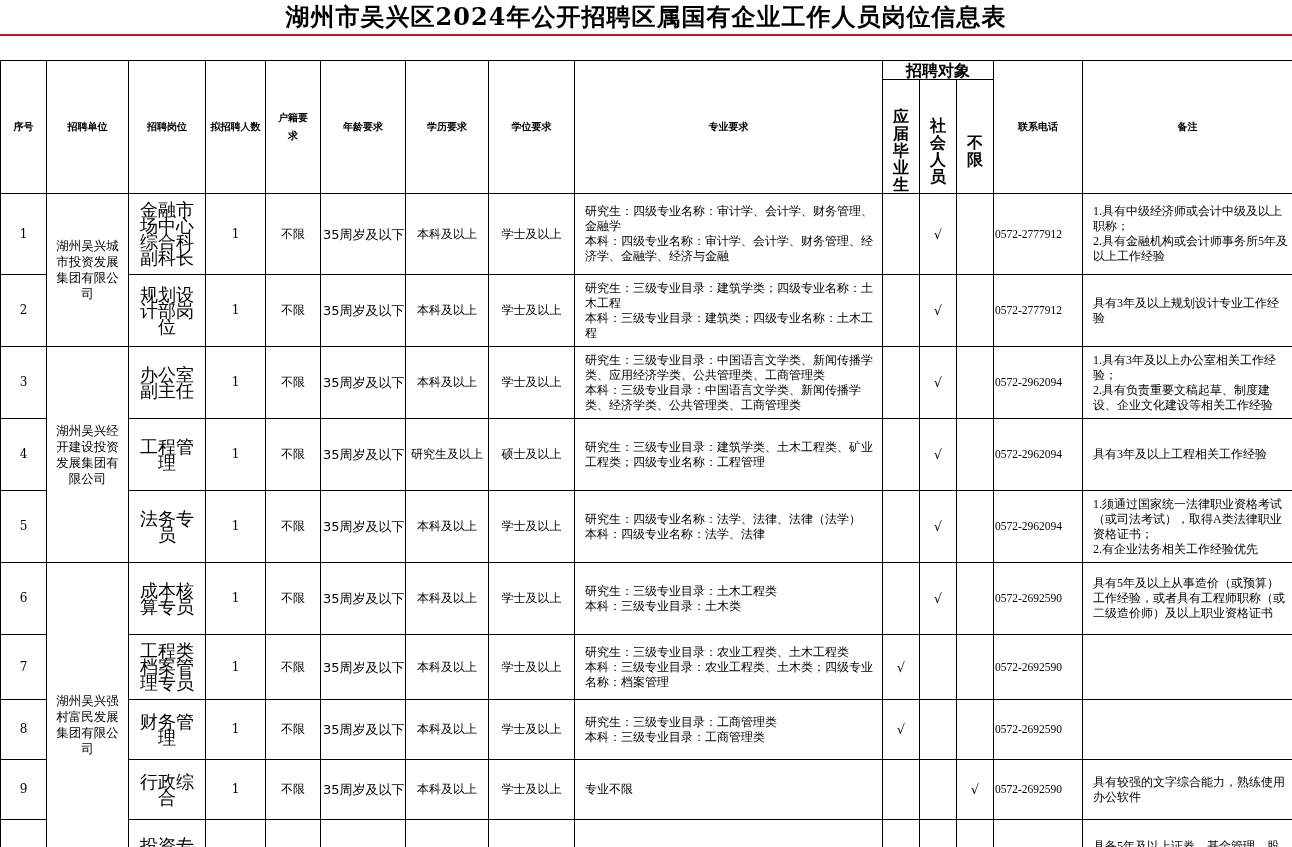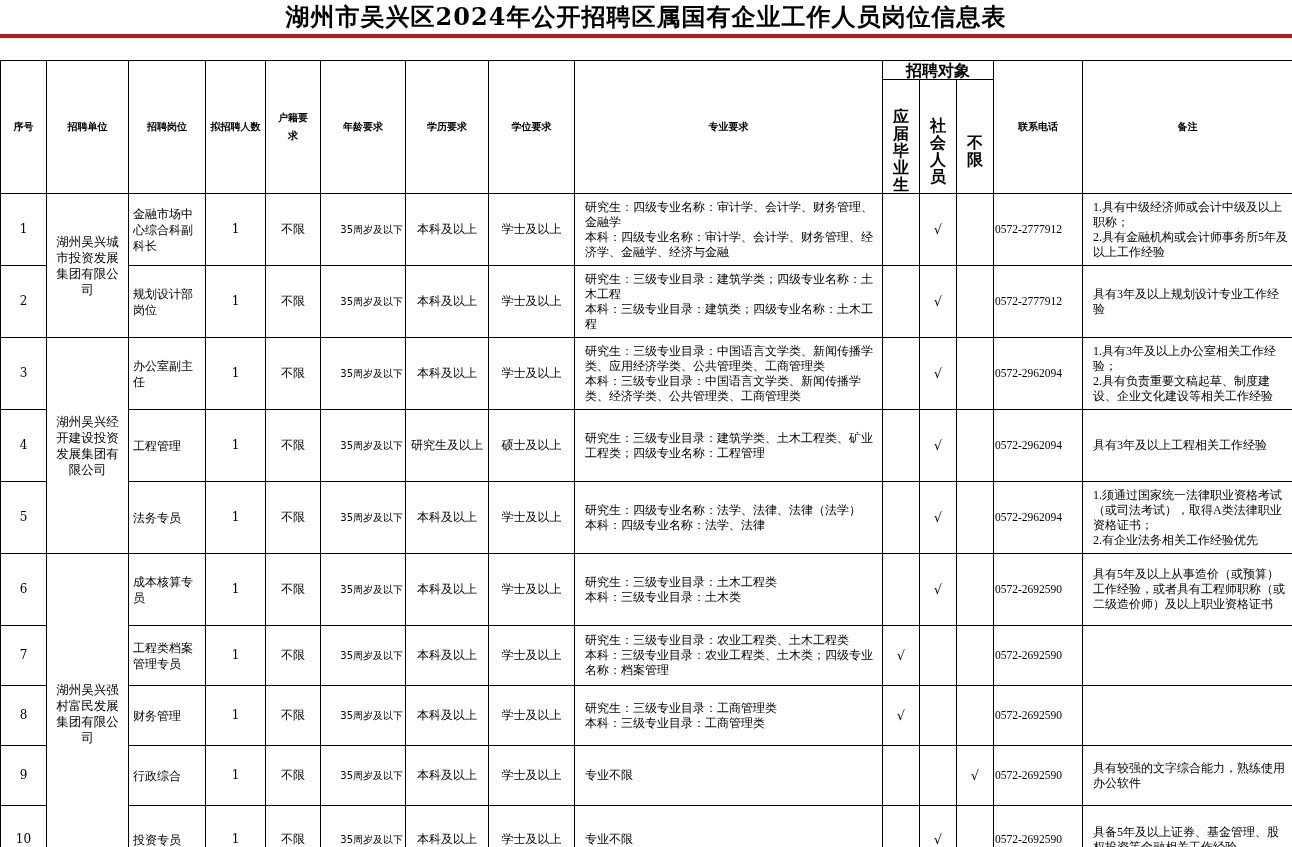--- a/index.html
+++ b/index.html
@@ -1,32 +1,32 @@
 <!DOCTYPE html>
 <html><head>
 <meta charset="utf-8">
 <style>
   html, body { margin: 0; padding: 0; background: #ffffff; }
   body { width: 1292px; height: 847px; overflow: hidden; position: relative;
          font-family: "DejaVu Sans", "Liberation Sans", sans-serif; color: #000; }
   .title-row { position: absolute; left: 0; top: 0; width: 1292px; height: 34px;
-               border-bottom: 4px solid #b91c1c; display: flex; align-items: center; justify-content: center; }
+               border-bottom: 2px solid #b91c1c; display: flex; align-items: center; justify-content: center; }
   .title { font-family: "DejaVu Serif", "Liberation Serif", serif; font-size: 24px; font-weight: bold; letter-spacing: 1px; }
   .blank-row { position: absolute; left: 0; top: 35px; width: 1292px; height: 24px; }
   table { position: absolute; left: 0; top: 60px; border-collapse: collapse; table-layout: fixed; width: 1292px; }
   td, th { border: 1px solid #000; padding: 0 2px; vertical-align: middle; overflow: hidden; }
   th { font-weight: bold; font-size: 10px; text-align: center; line-height: 18px; }
   th.sub { font-size: 16px; line-height: 17px; padding: 0; }
   td { font-size: 12px; line-height: 15px; }
   td.c { text-align: center; }
   td.l { text-align: left; white-space: pre-line; padding-left: 10px; font-family: Liberation Serif, serif; }
   td.unit { text-align: center; font-size: 12.5px; line-height: 16px; padding: 0 6px; }
-  td.pos { font-size: 12px; line-height: 16px; padding: 8px 4px; }
+  td.pos { text-align: center; font-size: 18px; line-height: 16px; padding: 8px 4px; }
   td.num { font-family: "DejaVu Serif", "Liberation Serif", serif; font-size: 12px; }
-  td.age { text-align: right; font-size: 10px; padding-left: 2px; white-space: nowrap; }
+  td.age { text-align: right; font-size: 13px; padding-left: 2px; white-space: nowrap; }
   td.phone { font-family: Liberation Serif, serif; font-size: 11.5px; padding: 0 1px; white-space: nowrap; }
   .check { font-size: 13px; }
   .vert { display: inline-block; width: 16px; word-break: break-all; line-height: 17px; margin-top: 28px; }
 </style>
 </head>
 <body>
 
 <div class="title-row">
   <span class="title">湖州市吴兴区2024年公开招聘区属国有企业工作人员岗位信息表</span>
 </div>

